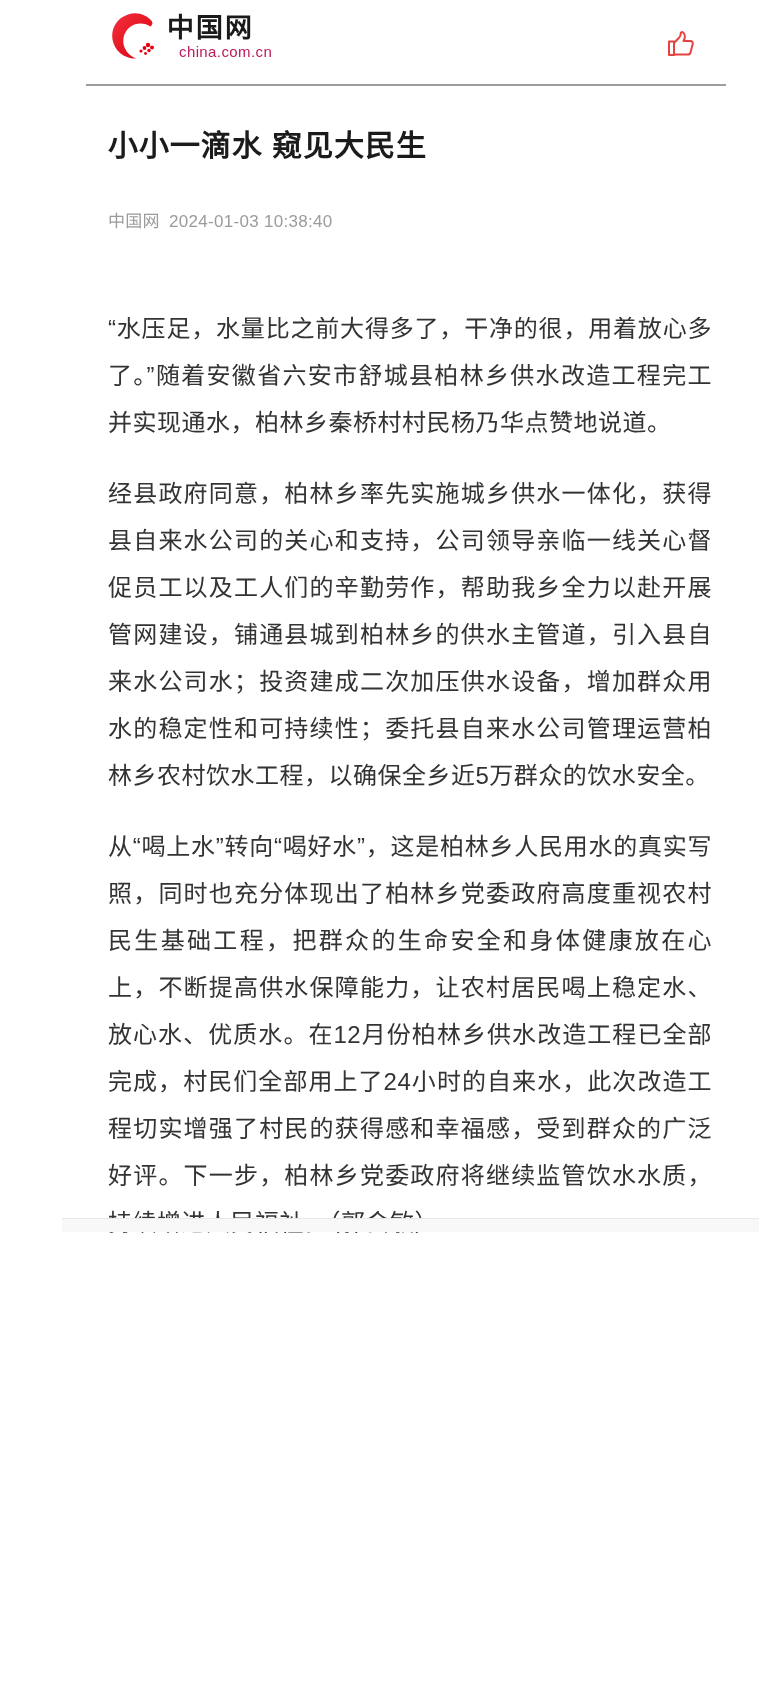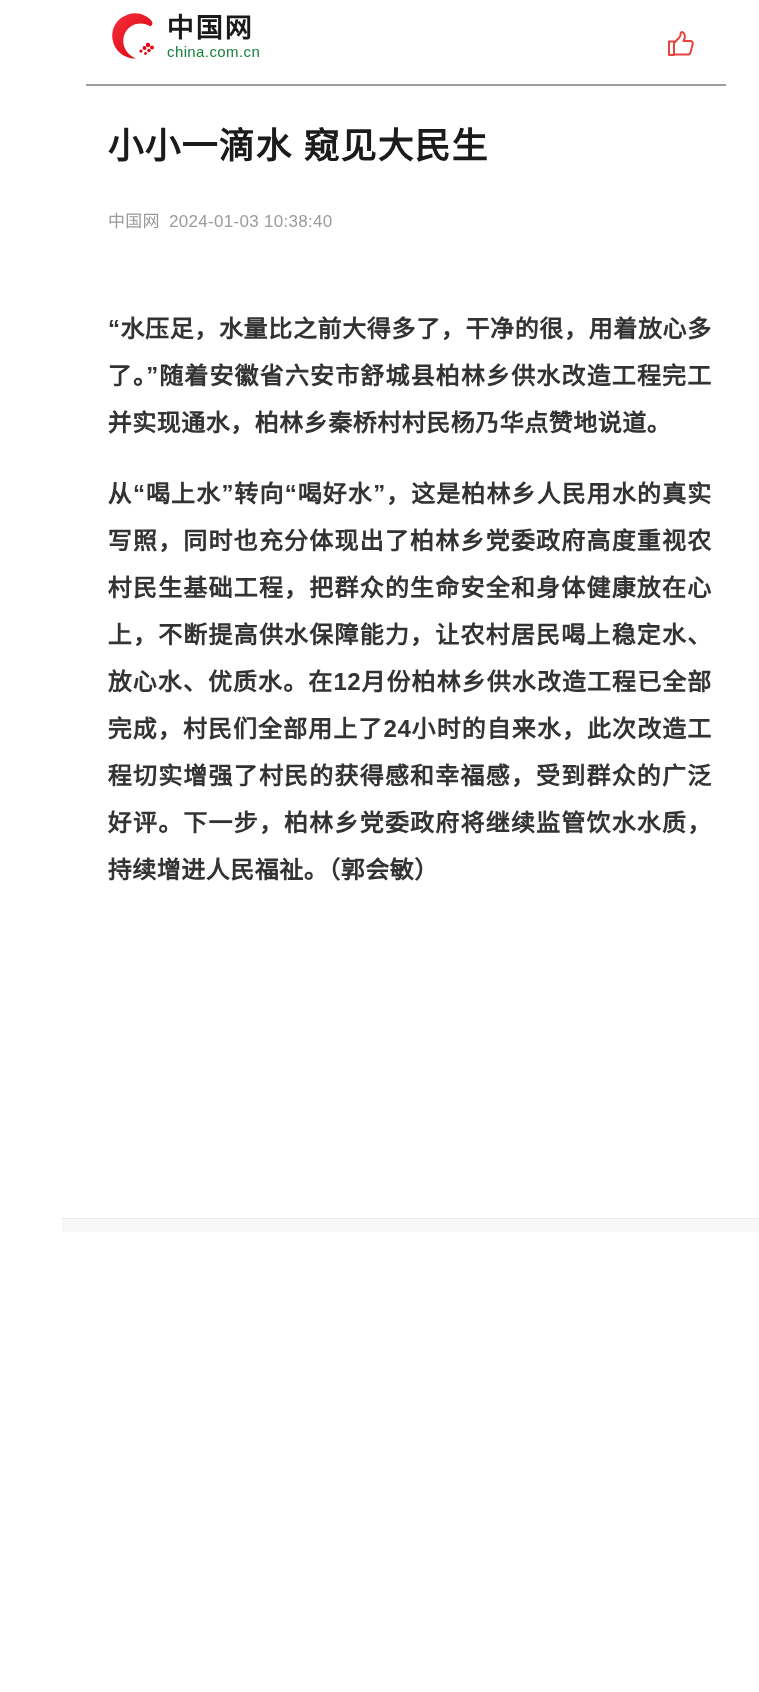--- a/index.html
+++ b/index.html
@@ -45,23 +45,24 @@
   }
   .logo-cn {
     font-size: 27px;
     font-weight: 700;
     color: #1a1a1a;
     letter-spacing: 2px;
     line-height: 29px;
   }
   .logo-domain {
     font-size: 15px;
-    color: #15803d;
+    color: #be185d;
     letter-spacing: 0.4px;
     line-height: 17px;
+    margin-left: 12px;
   }
   .like-btn {
     position: absolute;
     right: 87px;
     top: 28px;
     width: 28px;
     height: 34px;
     cursor: pointer;
     background: none;
     border: none;
@@ -78,21 +79,21 @@
 
   
   .article {
     position: relative;
     margin: 0 0 0 85px;
     width: 604px;
   }
   .article-title {
     margin: 0;
     padding-top: 37px;
-    font-size: 36px;
+    font-size: 30px;
     line-height: 50px;
     font-weight: 600;
     color: #1b1b1b;
     letter-spacing: 1px;
   }
   .article-meta {
     margin-top: 36px;
     font-size: 17px;
     color: #9b9b9b;
     letter-spacing: 0.3px;
@@ -101,21 +102,20 @@
   .article-body {
     margin-top: 73px;
   }
   .article-body p {
     margin: 0 0 24px 0;
     font-size: 24px;
     line-height: 47px;
     color: #333333;
     letter-spacing: 0.5px;
     text-align: justify;
-    font-weight: bold;
   }
 
   
   .footer-strip {
     position: absolute;
     left: 62px;
     right: 0;
     bottom: 0;
     height: 13px;
     background: #f8f8f8;
@@ -168,19 +168,20 @@
     <h1 class="article-title">小小一滴水 窥见大民生</h1>
 
     <div class="article-meta">
       <span>中国网</span>
       <span>2024-01-03 10:38:40</span>
     </div>
 
     <div class="article-body">
 
     <p>“水压足，水量比之前大得多了，干净的很，用着放心多了。”随着安徽省六安市舒城县柏林乡供水改造工程完工并实现通水，柏林乡秦桥村村民杨乃华点赞地说道。</p>
+        <p>经县政府同意，柏林乡率先实施城乡供水一体化，获得县自来水公司的关心和支持，公司领导亲临一线关心督促员工以及工人们的辛勤劳作，帮助我乡全力以赴开展管网建设，铺通县城到柏林乡的供水主管道，引入县自来水公司水；投资建成二次加压供水设备，增加群众用水的稳定性和可持续性；委托县自来水公司管理运营柏林乡农村饮水工程，以确保全乡近5万群众的饮水安全。</p>
         <p>从“喝上水”转向“喝好水”，这是柏林乡人民用水的真实写照，同时也充分体现出了柏林乡党委政府高度重视农村民生基础工程，把群众的生命安全和身体健康放在心上，不断提高供水保障能力，让农村居民喝上稳定水、放心水、优质水。在12月份柏林乡供水改造工程已全部完成，村民们全部用上了24小时的自来水，此次改造工程切实增强了村民的获得感和幸福感，受到群众的广泛好评。下一步，柏林乡党委政府将继续监管饮水水质，持续增进人民福祉。（郭会敏）</p>
       </div>
   </div>
 
   <div class="footer-strip"></div>
 
 </div>
 
 </body></html>

